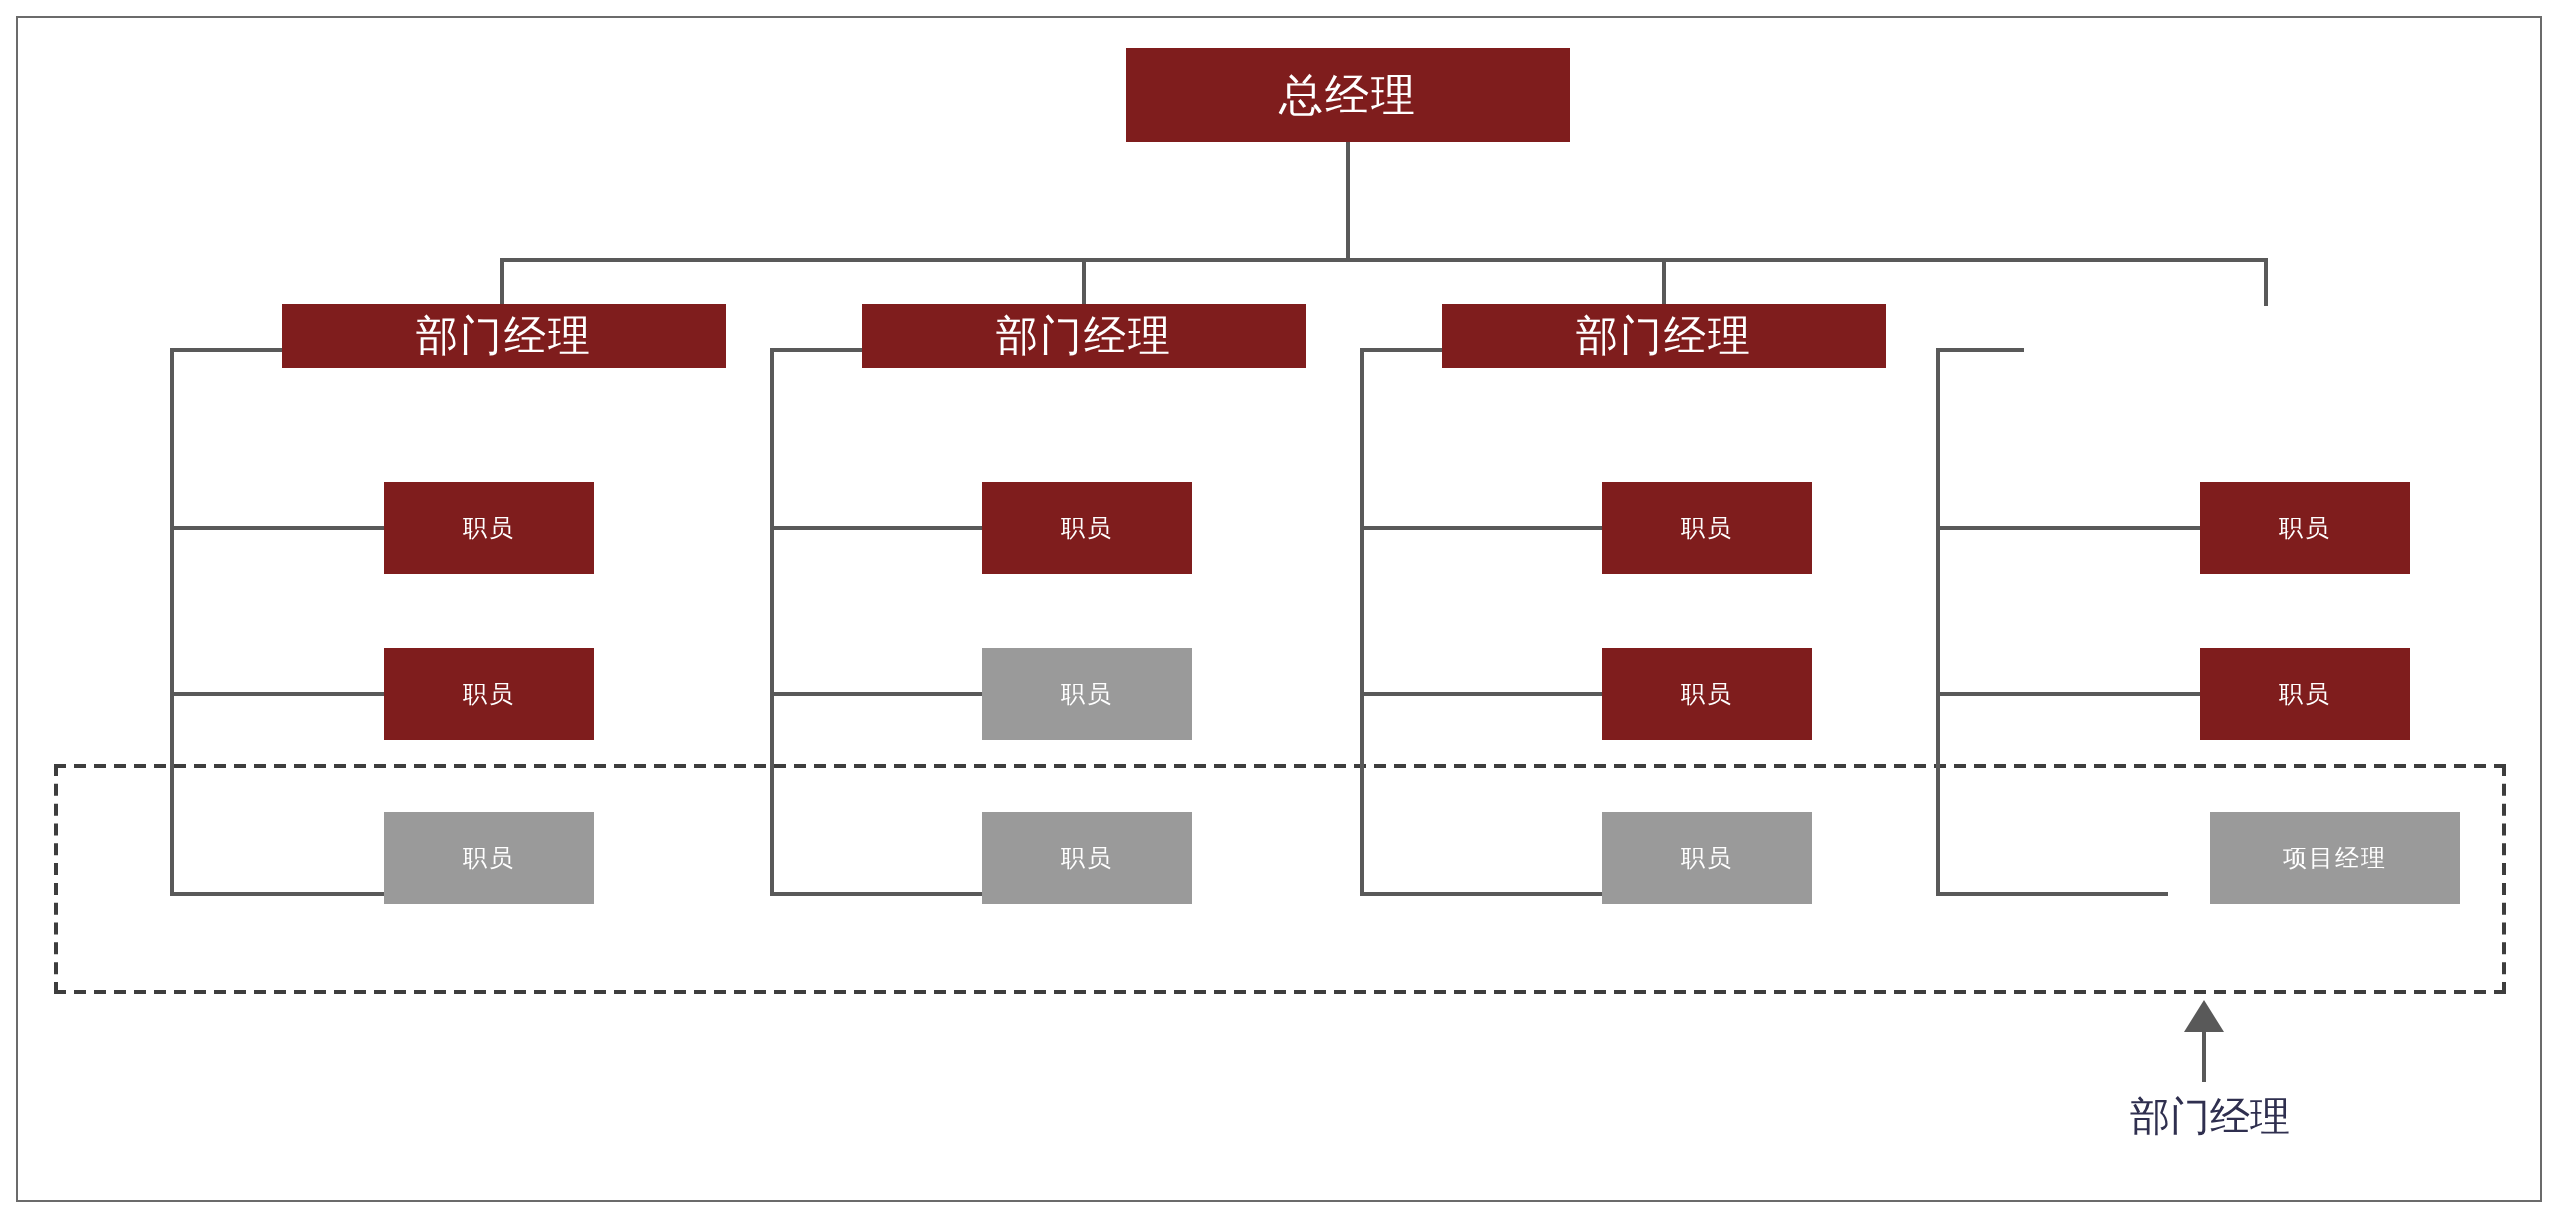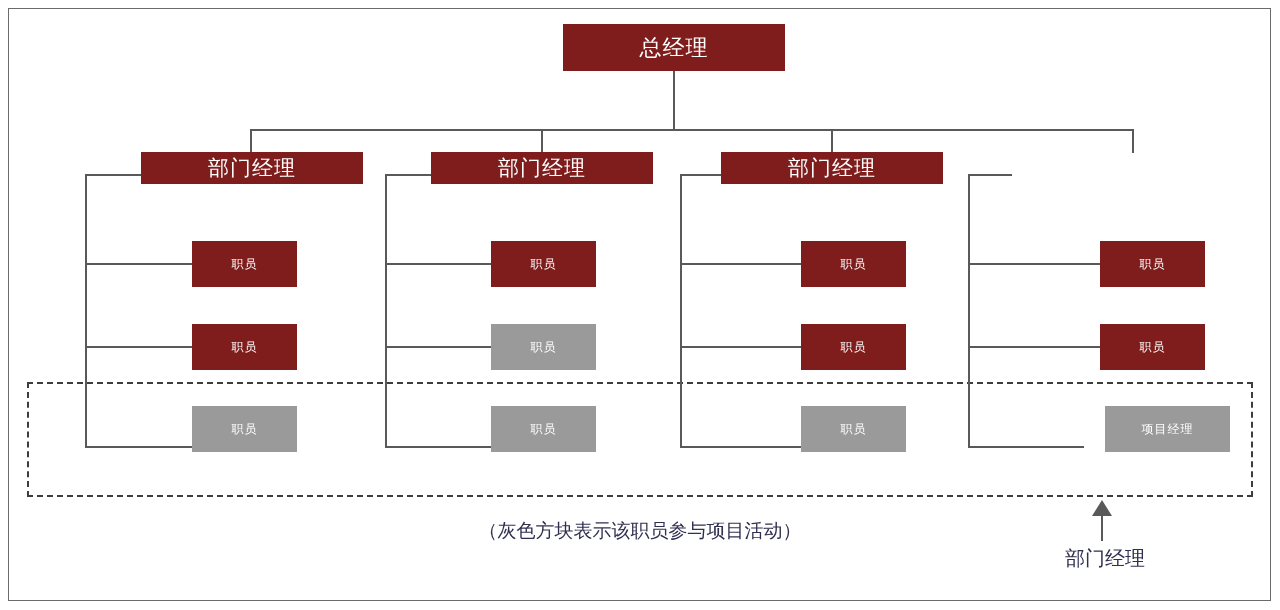--- a/index.html
+++ b/index.html
@@ -225,19 +225,18 @@
   <div class="node blue node-staff col4 r1">
     <span>职员</span>
   </div>
   <div class="node blue node-staff col4 r2">
     <span>职员</span>
   </div>
   <div class="node gray node-staff wide col4 r3">
     <span>项目经理</span>
   </div>
 
-  <div class="caption">（灰色方块表示该职员参与项目活动）</div>
 
   <div class="annot-arrow-head"></div>
   <div class="annot-arrow-shaft"></div>
   <div class="annot-label">部门经理</div>
 
 </div>
 
 </body></html>

